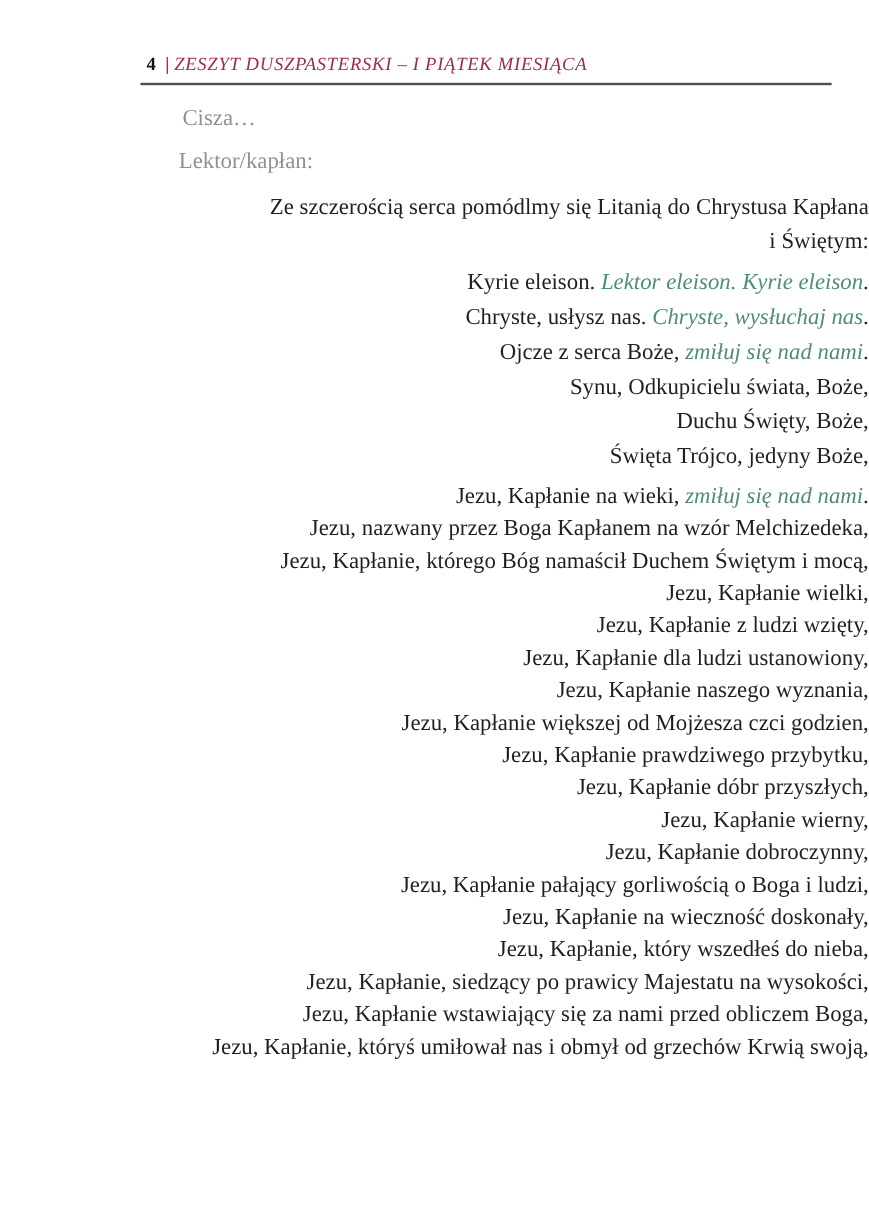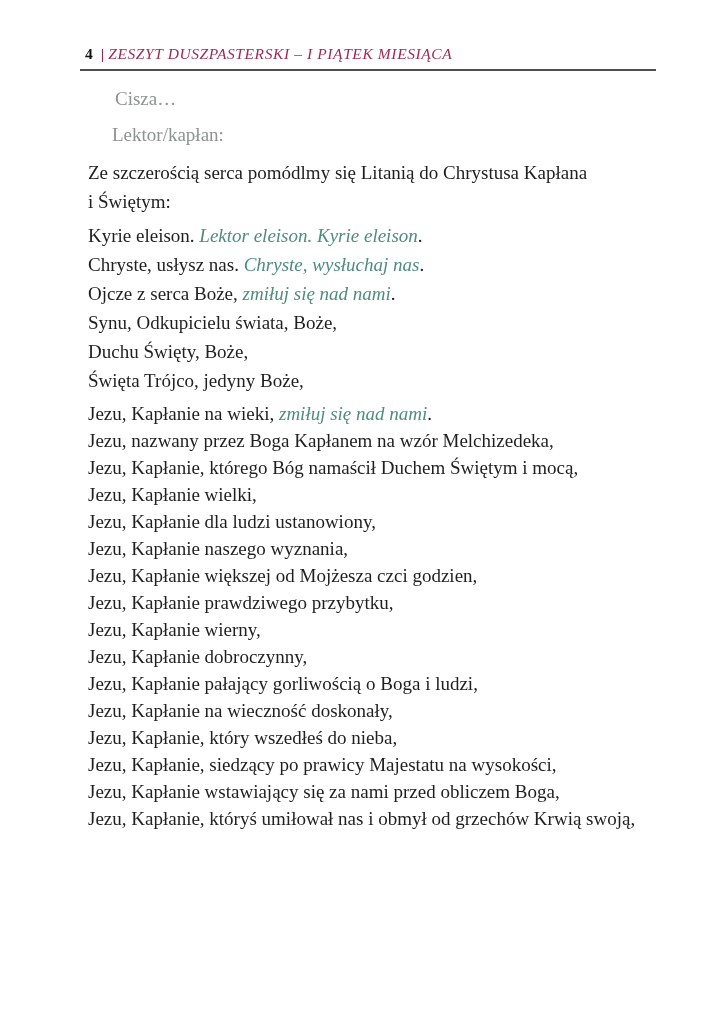--- a/index.html
+++ b/index.html
@@ -8,20 +8,21 @@
     background: #ffffff;
     overflow: hidden;
   }
   .page {
     width: 724px; height: 1024px;
     box-sizing: border-box;
     padding-top: 44px;
     background: var(--paper, #ffffff);
     font-family: "Liberation Serif", "DejaVu Serif", serif;
     color: #1f1f1f;
+    padding-left: 37px;
   }
   .header-row {
     margin-left: 85px;
     font-size: 15.5px;
     line-height: 20px;
     white-space: nowrap;
   }
   .page-number { font-weight: bold; color: #111111; }
   .header-sep  { color: var(--maroon); font-weight: bold; margin: 0 4px 0 8px; }
   .header-title{
@@ -37,21 +38,21 @@
   }
   .content { margin-top: 17px; padding-left: 88px; }
   .rubric {
     margin: 0 0 14px 27px;
     color: var(--gray);
     font-size: 19px;
     line-height: 22px;
     white-space: nowrap;
   }
   .rubric.speaker { margin-bottom: 12px; margin-left: 24px; }
-  .block { margin: 0 0 5px 0; }
+  .block { margin: 0 0 5px 0; text-align: right; }
   .line {
     margin: 0;
     font-size: 19px;
     line-height: 29px;
     white-space: nowrap;
   }
   .litany .line { line-height: 27px; }
   .plain  { color: #1f1f1f; }
   .accent { color: var(--teal); font-style: italic; }
 </style>
@@ -82,24 +83,26 @@
         <p class="line"><span class="plain">Synu, Odkupicielu świata, Boże,</span></p>
         <p class="line"><span class="plain">Duchu Święty, Boże,</span></p>
         <p class="line"><span class="plain">Święta Trójco, jedyny Boże,</span></p>
       </div>
 
     <div class="block litany">
         <p class="line"><span class="plain">Jezu, Kapłanie na wieki, </span><span class="accent">zmiłuj się nad nami</span><span class="plain">.</span></p>
         <p class="line"><span class="plain">Jezu, nazwany przez Boga Kapłanem na wzór Melchizedeka,</span></p>
         <p class="line"><span class="plain">Jezu, Kapłanie, którego Bóg namaścił Duchem Świętym i mocą,</span></p>
         <p class="line"><span class="plain">Jezu, Kapłanie wielki,</span></p>
+        <p class="line"><span class="plain">Jezu, Kapłanie z ludzi wzięty,</span></p>
         <p class="line"><span class="plain">Jezu, Kapłanie dla ludzi ustanowiony,</span></p>
         <p class="line"><span class="plain">Jezu, Kapłanie naszego wyznania,</span></p>
         <p class="line"><span class="plain">Jezu, Kapłanie większej od Mojżesza czci godzien,</span></p>
         <p class="line"><span class="plain">Jezu, Kapłanie prawdziwego przybytku,</span></p>
+        <p class="line"><span class="plain">Jezu, Kapłanie dóbr przyszłych,</span></p>
         <p class="line"><span class="plain">Jezu, Kapłanie wierny,</span></p>
         <p class="line"><span class="plain">Jezu, Kapłanie dobroczynny,</span></p>
         <p class="line"><span class="plain">Jezu, Kapłanie pałający gorliwością o Boga i ludzi,</span></p>
         <p class="line"><span class="plain">Jezu, Kapłanie na wieczność doskonały,</span></p>
         <p class="line"><span class="plain">Jezu, Kapłanie, który wszedłeś do nieba,</span></p>
         <p class="line"><span class="plain">Jezu, Kapłanie, siedzący po prawicy Majestatu na wysokości,</span></p>
         <p class="line"><span class="plain">Jezu, Kapłanie wstawiający się za nami przed obliczem Boga,</span></p>
         <p class="line"><span class="plain">Jezu, Kapłanie, któryś umiłował nas i obmył od grzechów Krwią swoją,</span></p>
       </div>
   </div>

